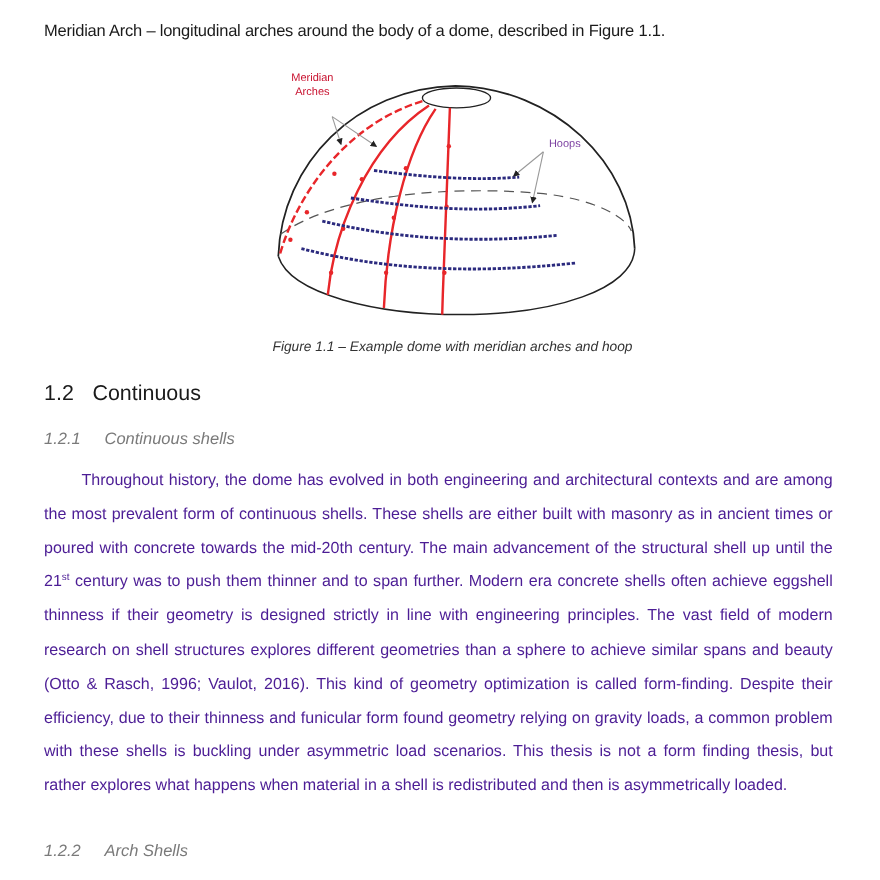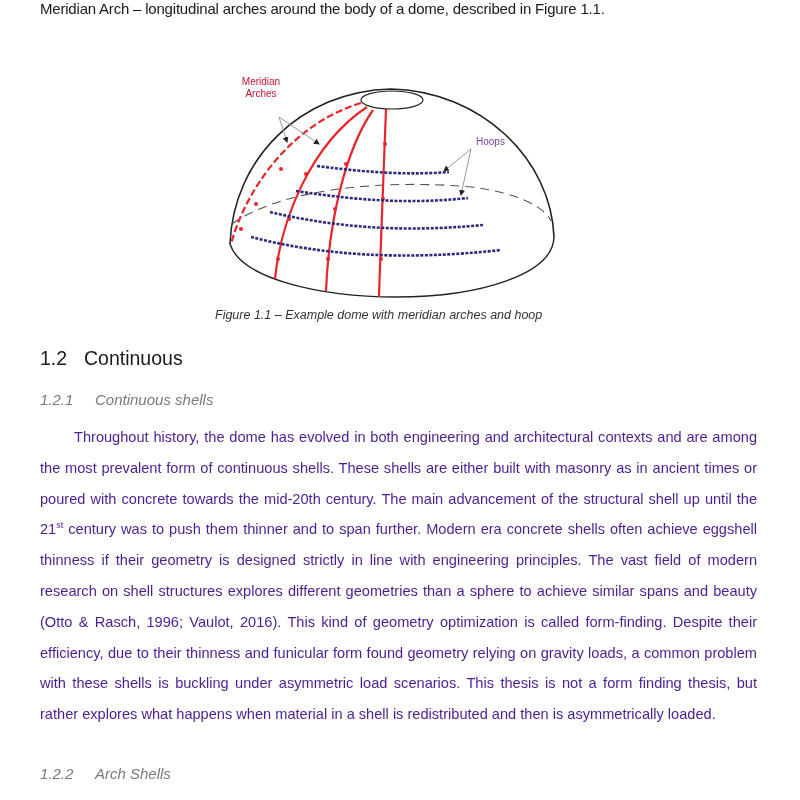--- a/index.html
+++ b/index.html
@@ -1,20 +1,20 @@
 <!DOCTYPE html>
 <html><head>
 <meta charset="utf-8">
 <style>
   html, body { margin: 0; padding: 0; background: #ffffff; }
   body { width: 800px; height: 800px; position: relative; overflow: hidden;
          font-family: "Liberation Sans", sans-serif; color: #1a1a1a; }
-  .intro { position: absolute; left: 40px; top: 0; font-size: 15px; letter-spacing: -0.2px; }
-  .figure { position: absolute; left: 221px; top: 58px; width: 350px; height: 235px; margin-top: 11px; }
-  .caption { position: absolute; left: 215px; top: 307px; width: 360px; text-align: left;
+  .intro { position: absolute; left: 40px; top: 20px; font-size: 15px; letter-spacing: -0.2px; }
+  .figure { position: absolute; left: 244px; top: 58px; width: 350px; height: 235px; }
+  .caption { position: absolute; left: 215px; top: 307px; width: 360px; text-align: right;
              font-style: italic; font-size: 12.5px; line-height: 17px; color: #333; }
   .h2 { position: absolute; left: 40px; top: 347px; font-size: 19.5px; color: #1a1a1a; }
   .h2 .num { display: inline-block; width: 44px; }
   .h3 { position: absolute; left: 40px; font-size: 15px; color: #7a7a7a; font-style: italic; }
   .h3 .num { display: inline-block; width: 55px; }
   .h3.a { top: 391px; }
   .h3.b { top: 765px; }
   .para { position: absolute; left: 40px; top: 422px; width: 717px; font-size: 14.6px;
           line-height: 30.8px; text-align: justify; text-indent: 34px; color: #4c1d95; }
   .para sup { font-size: 9px; line-height: 0; }

